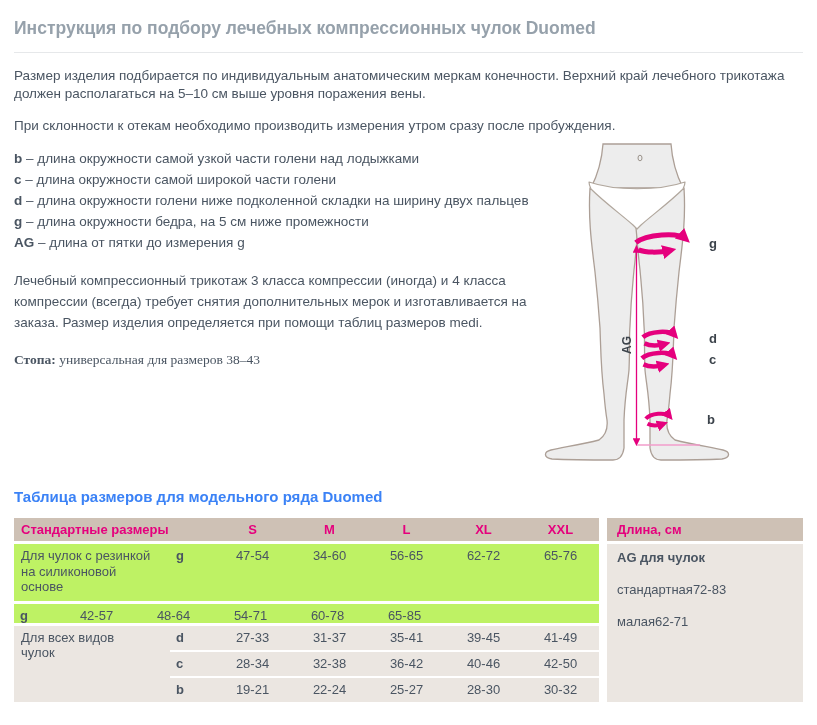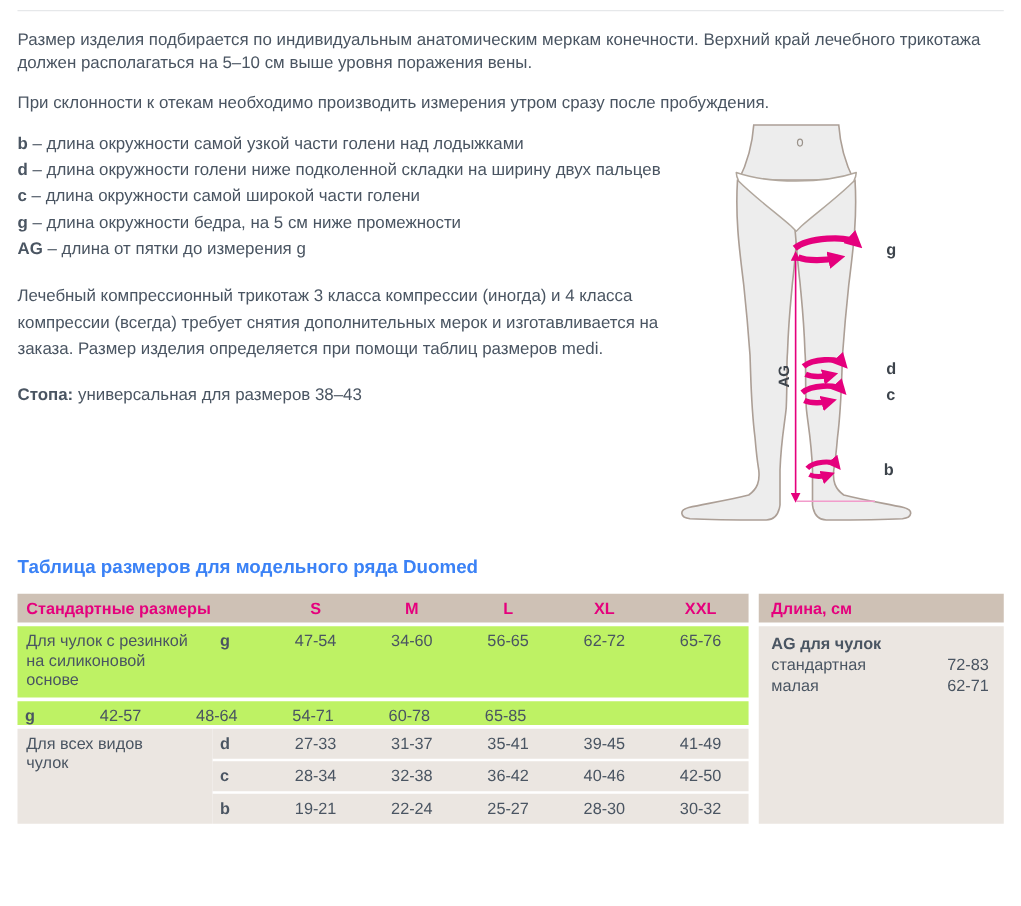--- a/index.html
+++ b/index.html
@@ -21,21 +21,21 @@
   .title-divider{
     border:none;border-top:1px solid #e6e8ea;margin:0 0 4px 0;
   }
   p.para{margin:14px 0 0 0;font-size:13.5px;line-height:18px;max-width:775px;}
 
   .content-row{position:relative;display:flex;margin-top:13px;}
   .left-col{width:523px;flex:none;}
   .measure-list{margin:0;padding:0;list-style:none;font-size:13.5px;line-height:21px;}
   .measure-list .mkey{font-weight:bold;}
   .p3{margin:17px 0 0 0;font-size:13.5px;line-height:21px;}
-  .foot-line{margin:16px 0 0 0;font-size:13.5px;line-height:21px;}
+  .foot-line{margin:16px 0 0 0;font-size:13.5px;line-height:21px;font-family:Liberation Serif, serif;}
   .foot-line .mkey{font-weight:bold;}
 
   .figure{width:210px;flex:none;margin-top:-6px;}
   .figure svg text{font-family:"Liberation Sans","DejaVu Sans",sans-serif;}
 
   h2.table-title{
     margin:10px 0 0 0;
     font-size:15px;
     font-weight:bold;
     color:#3b82f6;
@@ -63,38 +63,39 @@
 
   .group3{display:flex;background:transparent;}
   .group3 .lab{background:#ebe6e1;align-self:stretch;}
   .subwrap{flex:1;display:flex;flex-direction:column;}
   .subrow{display:flex;height:24px;align-items:center;background:#ebe6e1;}
   .subrow + .subrow{margin-top:2px;}
 
   .st-right .hdr{padding-left:10px;}
   .rbody{flex:1;background:#ebe6e1;padding:5px 12px 0 10px;line-height:17px;}
   .ag-title{font-weight:bold;}
-  .ag-entry{display:flex;justify-content:space-between;}
+  .ag-entry{display:flex;margin-top:15px;}
 </style>
 </head>
 <body>
 
 <div class="page">
 
+  <h1 class="page-title">Инструкция по подбору лечебных компрессионных чулок Duomed</h1>
   <hr class="title-divider">
 
   <p class="para">Размер изделия подбирается по индивидуальным анатомическим меркам конечности. Верхний край лечебного трикотажа должен располагаться на 5–10 см выше уровня поражения вены.</p>
   <p class="para">При склонности к отекам необходимо производить измерения утром сразу после пробуждения.</p>
 
   <div class="content-row">
     <div class="left-col">
       <ul class="measure-list">
         <li><span class="mkey">b</span> <span>– длина окружности самой узкой части голени над лодыжками</span></li>
+        <li><span class="mkey">c</span> <span>– длина окружности самой широкой части голени</span></li>
         <li><span class="mkey">d</span> <span>– длина окружности голени ниже подколенной складки на ширину двух пальцев</span></li>
-        <li><span class="mkey">c</span> <span>– длина окружности самой широкой части голени</span></li>
         <li><span class="mkey">g</span> <span>– длина окружности бедра, на 5 см ниже промежности</span></li>
         <li><span class="mkey">AG</span> <span>– длина от пятки до измерения g</span></li>
       </ul>
       <p class="p3">Лечебный компрессионный трикотаж 3 класса компрессии (иногда) и 4 класса компрессии (всегда) требует снятия дополнительных мерок и изготавливается на заказа. Размер изделия определяется при помощи таблиц размеров medi.</p>
       <p class="foot-line"><span class="mkey">Стопа:</span> <span>универсальная для размеров 38–43</span></p>
     </div>
 
     <div class="figure">
       <svg viewBox="0 0 210 332" width="210" height="332">
         <defs>

